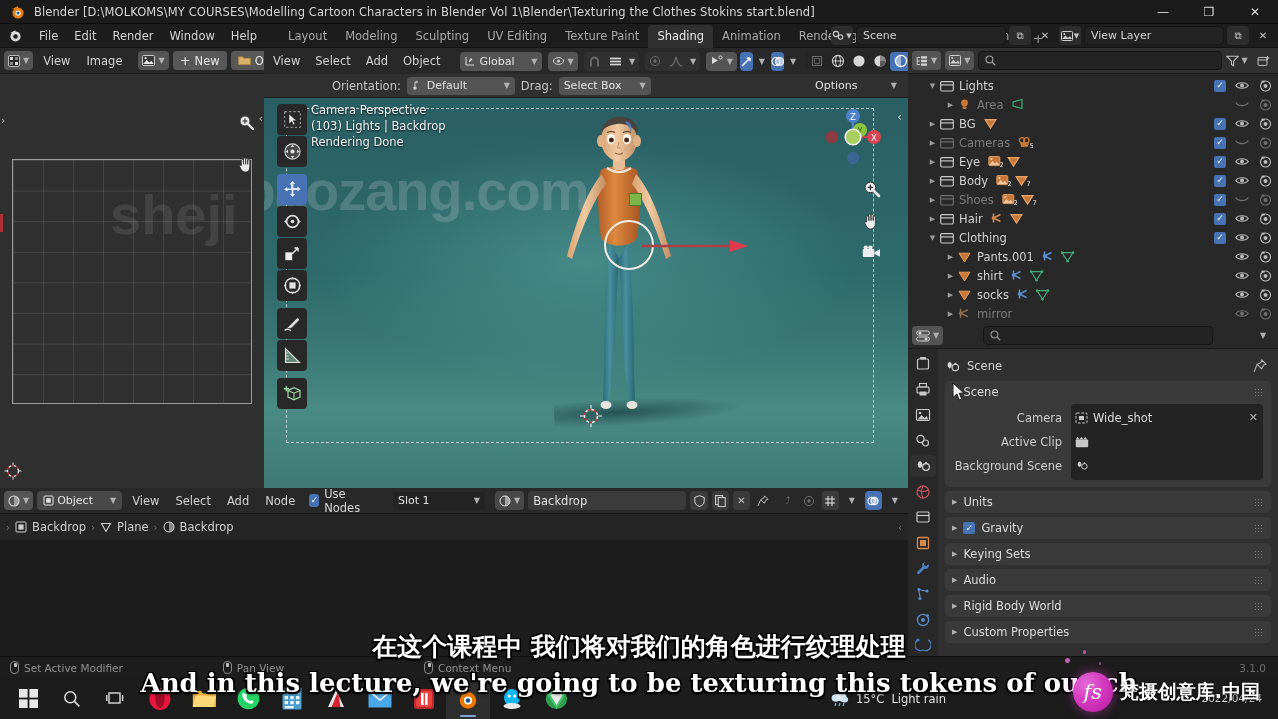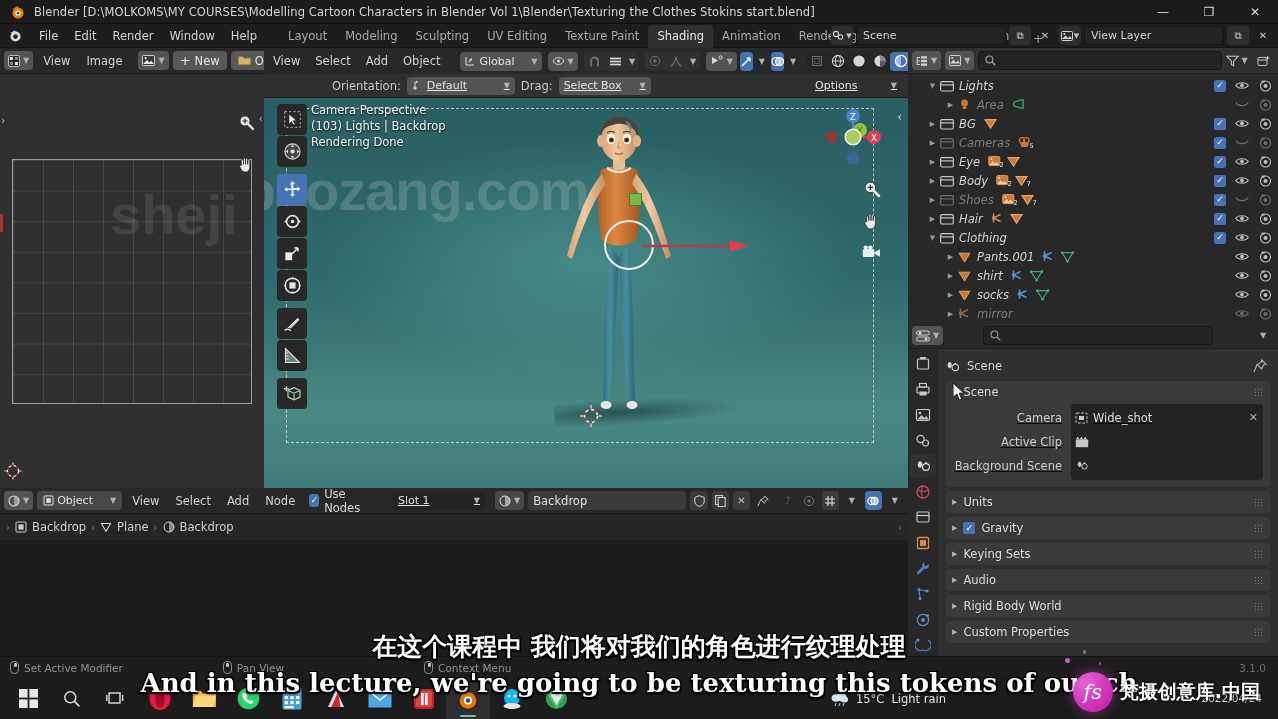--- a/index.html
+++ b/index.html
@@ -112,21 +112,21 @@
     padding: 0 3px; gap: 3px;
   }
   #vp-subheader {
     height: 24px; background: #303030; display: flex; align-items: center;
     padding: 0 6px; gap: 6px; border-bottom: 1px solid #1e1e1e;
   }
   .sub-label { font-size: 11.5px; color: #c6c6c6; text-align: center; }
   .sub-dd {
     background: #545454; border-radius: 4px; height: 18px; min-width: 92px;
     display: flex; align-items: center; gap: 12px; padding: 0 5px;
-    color: #e2e2e2; font-size: 11px; justify-content: space-between; text-decoration: underline;
+    color: #e2e2e2; font-size: 11px; justify-content: space-between;
   }
   .tog-grp { display: flex; align-items: center; background: #303030; border-radius: 4px; }
   .tog {
     width: 21px; height: 19px; display: flex; align-items: center;
     justify-content: center; color: #b6b6b6;
   }
   .tog.on { background: #4772b3; color: #fff; border-radius: 4px; }
   .tog.off-dim { color: #6a6a6a; }
 
   #vp-canvas {
@@ -225,21 +225,21 @@
     font-size: 11.5px; color: #d2d2d2; padding-right: 6px;
   }
   .ol-row.dim { color: #7c7c7c; }
   .ol-arrow {
     width: 13px; text-align: center; color: #9a9a9a; font-size: 7px; flex: 0 0 auto;
   }
   .ol-coll-icon {
     width: 15px; height: 13px; flex: 0 0 auto; margin-right: 5px;
     display: flex; align-items: center; justify-content: center;
   }
-  .ol-name { white-space: nowrap; font-style: italic; }
+  .ol-name { white-space: nowrap; }
   .ol-badges { display: flex; align-items: center; gap: 3px; margin-left: 8px; }
   .ol-right { position: absolute; right: 6px; display: flex; align-items: center; gap: 9px; }
   .ol-check {
     width: 12px; height: 12px; background: #4772b3; border-radius: 2px;
     display: flex; align-items: center; justify-content: center;
     color: #fff; font-size: 9px; line-height: 1;
   }
   .ol-icon { width: 14px; display: flex; align-items: center; justify-content: center; color: #b8b8b8; }
   .ol-icon.dim { color: #6a6a6a; }
 
@@ -280,21 +280,21 @@
   }
   .pr-panel-hd {
     height: 22px; display: flex; align-items: center; gap: 6px;
     padding: 0 7px; font-size: 11.5px; color: #dcdcdc; position: relative;
   }
   .pr-grip {
     position: absolute; right: 7px; width: 10px; height: 8px;
     background-image: radial-gradient(circle, #7a7a7a 0.8px, transparent 0.9px);
     background-size: 3px 3px;
   }
-  .pr-panel-body { padding: 4px 8px 8px 8px; text-decoration: underline; }
+  .pr-panel-body { padding: 4px 8px 8px 8px; }
   .pr-row {
     display: flex; align-items: center; height: 21px; margin-bottom: 3px;
   }
   .pr-lbl {
     width: 118px; text-align: right; padding-right: 9px;
     font-size: 11.5px; color: #cfcfcf;
   }
   .pr-val {
     flex: 1; background: #232323; border-radius: 4px; height: 28px;
     display: flex; align-items: center; padding: 0 4px; gap: 5px;

